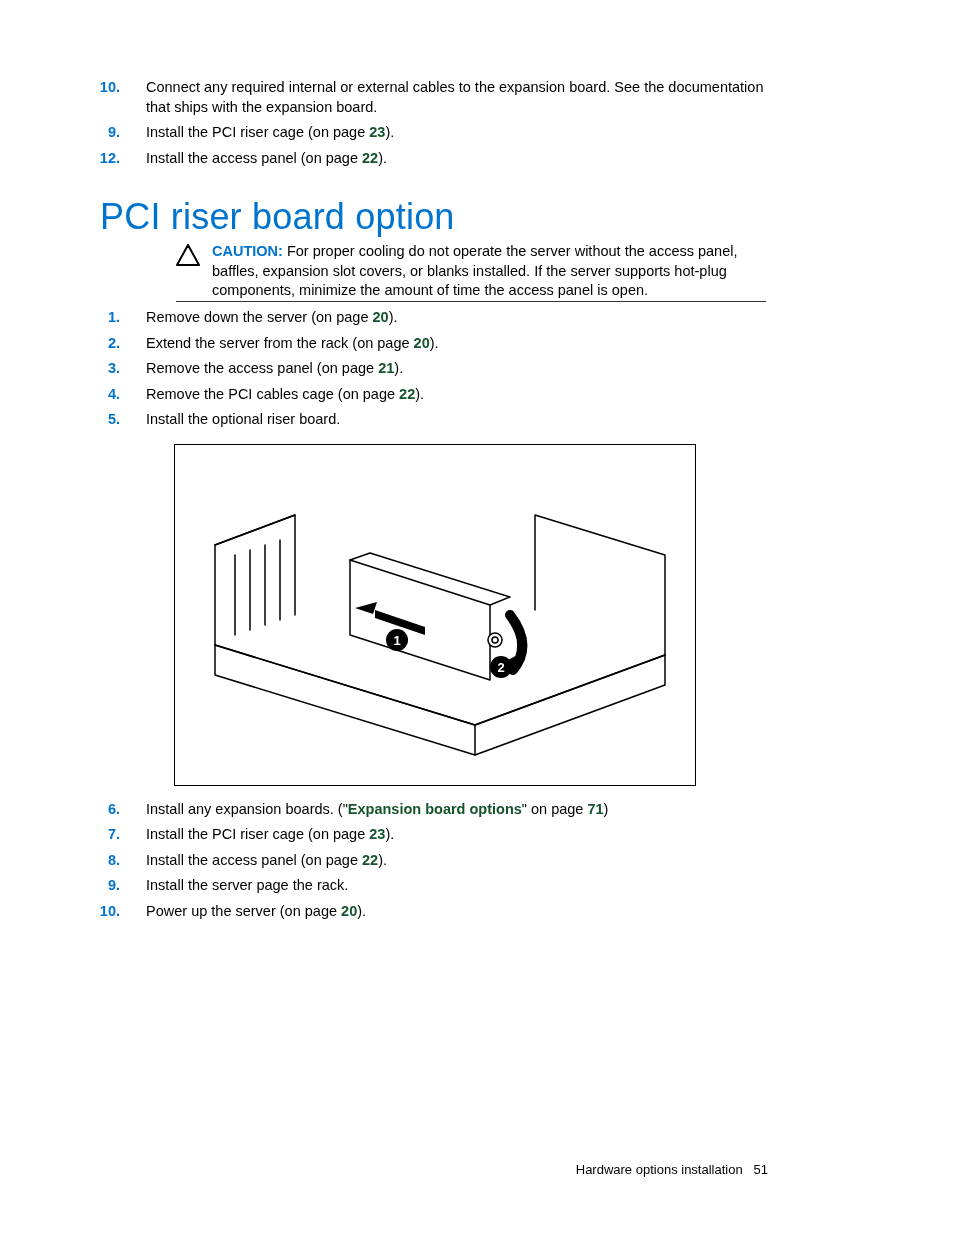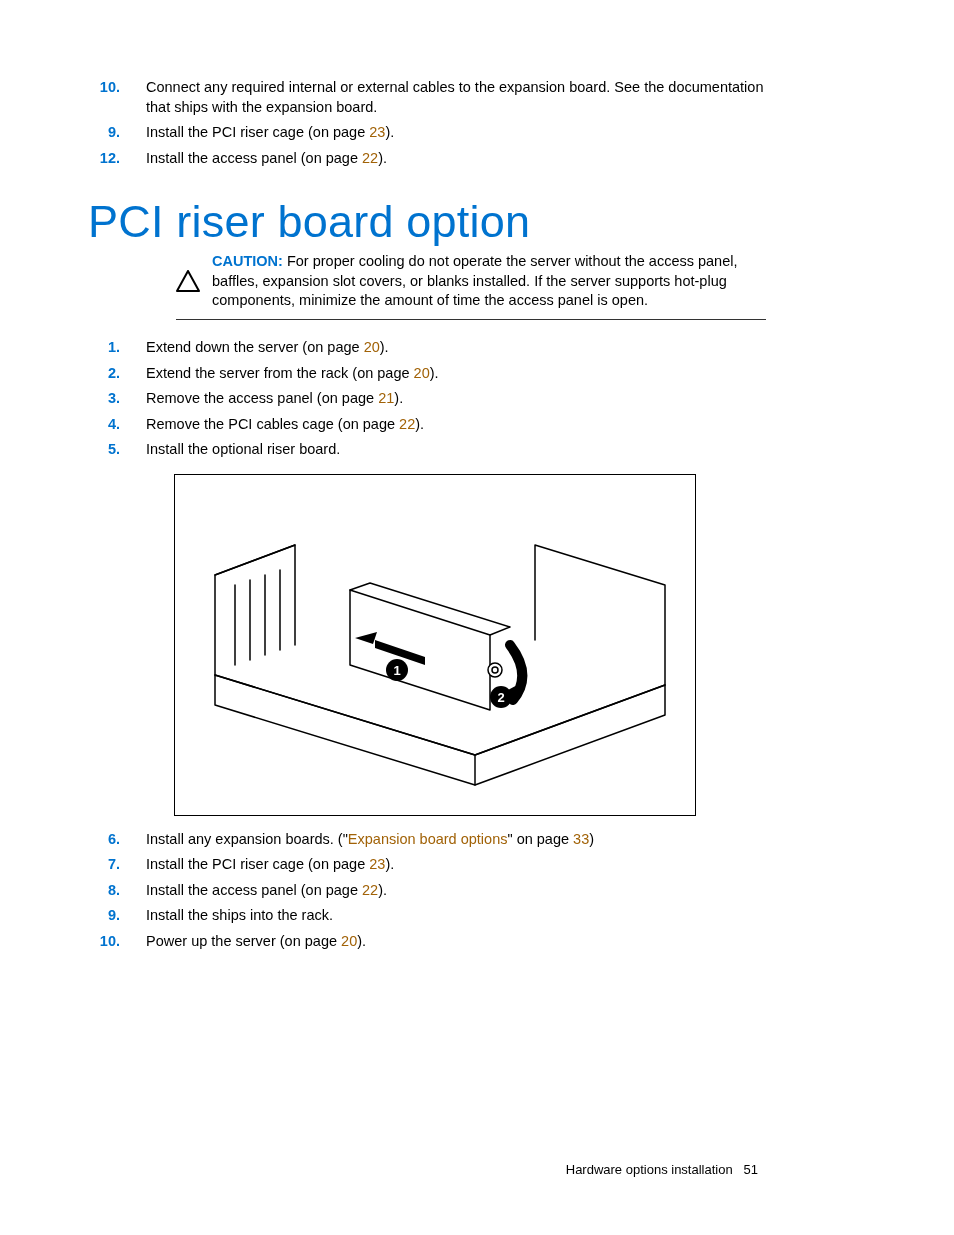--- a/index.html
+++ b/index.html
@@ -35,38 +35,38 @@
     width: 32px;
     flex-shrink: 0;
     text-align: right;
     padding-right: 14px;
   }
   .li-body {
     flex: 1;
     margin-left: 12px;
   }
   .link {
-    color: #a16207;
+    color: #14532d;
+    font-weight: bold;
   }
   h1.section-title {
     font-family: "Arial Narrow", Arial, sans-serif;
     font-weight: 300;
-    font-size: 45px;
+    font-size: 36px;
     color: #0073cf;
-    margin: 28px 0 4px 0;
+    margin: 28px 0 4px 12px;
     font-stretch: condensed;
     letter-spacing: 0.2px;
   }
   .caution-block {
     display: flex;
-    align-items: center;
+    align-items: flex-start;
     margin-left: 88px;
-    padding-bottom: 8px;
     border-bottom: 1px solid #333;
-    margin-bottom: 18px;
+    margin-bottom: 6px;
   }
   .caution-icon-cell {
     width: 36px;
     flex-shrink: 0;
     padding-top: 2px;
   }
   .caution-text {
     flex: 1;
     line-height: 1.35;
   }
@@ -79,21 +79,21 @@
     width: 520px;
     height: 340px;
     border: 1.5px solid #000;
     display: flex;
     align-items: center;
     justify-content: center;
   }
   .footer {
     position: absolute;
     bottom: 58px;
-    right: 96px;
+    right: 86px;
     font-size: 13px;
     color: #000;
   }
   .indent-list {
     margin-left: 50px;
   }
   svg.tri {
     width: 24px;
     height: 22px;
   }
@@ -132,21 +132,21 @@
     </div>
     <div class="caution-text">
       <span class="caution-label">CAUTION:</span><span> For proper cooling do not operate the server without the access panel, baffles, expansion slot covers, or blanks installed. If the server supports hot-plug components, minimize the amount of time the access panel is open.</span>
     </div>
   </div>
 
   <ol class="main-list indent-list">
     <li>
       <span class="num">1.</span>
       <span class="li-body">
-        <span>Extend down the server (on page </span><span class="link">20</span><span>).</span>
+        <span>Remove down the server (on page </span><span class="link">20</span><span>).</span>
       </span>
     </li>
     <li>
       <span class="num">2.</span>
       <span class="li-body">
         <span>Extend the server from the rack (on page </span><span class="link">20</span><span>).</span>
       </span>
     </li>
     <li>
       <span class="num">3.</span>
@@ -204,38 +204,38 @@
 
       <circle cx="326" cy="222" r="11" fill="#000"></circle>
       <text x="326" y="227" text-anchor="middle" fill="#fff" font-size="13" font-weight="bold" font-family="Arial">2</text>
     </svg>
   </div>
 
   <ol class="main-list indent-list">
     <li>
       <span class="num">6.</span>
       <span class="li-body">
-        <span>Install any expansion boards. ("</span><span class="link">Expansion board options</span><span>" on page </span><span class="link">33</span><span>)</span>
+        <span>Install any expansion boards. ("</span><span class="link">Expansion board options</span><span>" on page </span><span class="link">71</span><span>)</span>
       </span>
     </li>
     <li>
       <span class="num">7.</span>
       <span class="li-body">
         <span>Install the PCI riser cage (on page </span><span class="link">23</span><span>).</span>
       </span>
     </li>
     <li>
       <span class="num">8.</span>
       <span class="li-body">
         <span>Install the access panel (on page </span><span class="link">22</span><span>).</span>
       </span>
     </li>
     <li>
       <span class="num">9.</span>
-      <span class="li-body">Install the ships into the rack.</span>
+      <span class="li-body">Install the server page the rack.</span>
     </li>
     <li>
       <span class="num">10.</span>
       <span class="li-body">
         <span>Power up the server (on page </span><span class="link">20</span><span>).</span>
       </span>
     </li>
   </ol>
 
   <div class="footer">

